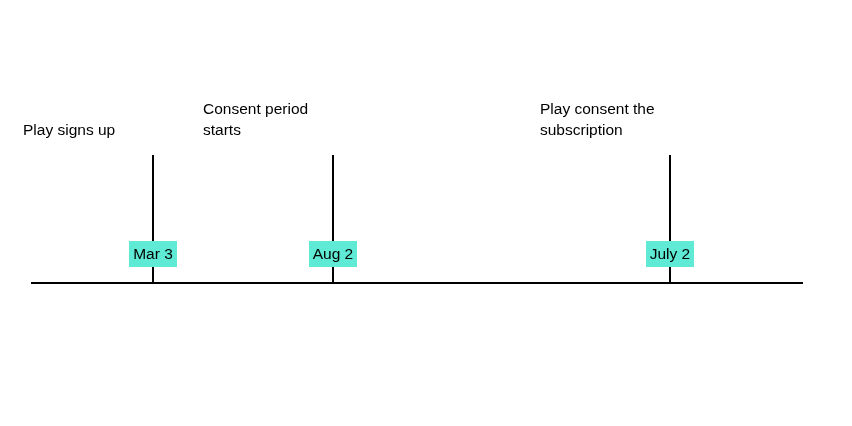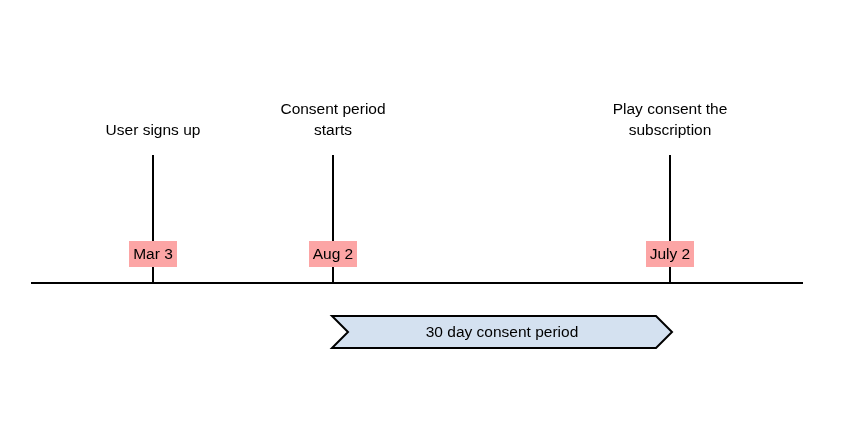--- a/index.html
+++ b/index.html
@@ -42,40 +42,40 @@
     left: -1px;
     top: 155px;
     width: 0;
     height: 128px;
     border-left: 2px solid #000000;
   }
   .marker-label {
     position: absolute;
     left: -130px;
     width: 260px;
-    text-align: center;
+    text-align: left;
     font-size: 15.5px;
     line-height: 21px;
     color: #000000;
     white-space: pre-line;
   }
   .marker-label.two-line { top: 98px; }
   .marker-label.one-line { top: 119px; }
 
   .marker-date {
     position: absolute;
     left: -70px;
     top: 241px;
     width: 140px;
     text-align: center;
     line-height: 26px;
   }
   .marker-date .date-chip {
     display: inline-block;
-    background: #fca5a5;
+    background: #5eead4;
     color: #000000;
     font-size: 15.5px;
     line-height: 26px;
     padding: 0 4px;
     white-space: nowrap;
   }
 
   
   .period-banner {
     position: absolute;
@@ -106,39 +106,33 @@
   }
 </style>
 </head>
 <body>
 
 <div id="timeline-diagram">
 
   <div class="axis-line"></div>
 
   <div class="marker" style="left:153px;">
-    <div class="marker-label one-line">User signs up</div>
+    <div class="marker-label one-line">Play signs up</div>
     <div class="marker-tick"></div>
     <div class="marker-date"><span class="date-chip">Mar 3</span></div>
   </div>
 
   <div class="marker" style="left:333px;">
     <div class="marker-label two-line">Consent period
 starts</div>
     <div class="marker-tick"></div>
     <div class="marker-date"><span class="date-chip">Aug 2</span></div>
   </div>
 
   <div class="marker" style="left:670px;">
     <div class="marker-label two-line">Play consent the
 subscription</div>
     <div class="marker-tick"></div>
     <div class="marker-date"><span class="date-chip">July 2</span></div>
   </div>
 
-  <div class="period-banner">
-    <svg viewBox="0 0 342 34" xmlns="http://www.w3.org/2000/svg">
-      <polygon points="1,1 325,1 341,17 325,33 1,33 17,17" fill="#d4e1f0" stroke="#000000" stroke-width="2" stroke-linejoin="miter"></polygon>
-    </svg>
-    <div class="period-banner-label">30 day consent period</div>
-  </div>
 
 </div>
 
 </body></html>

